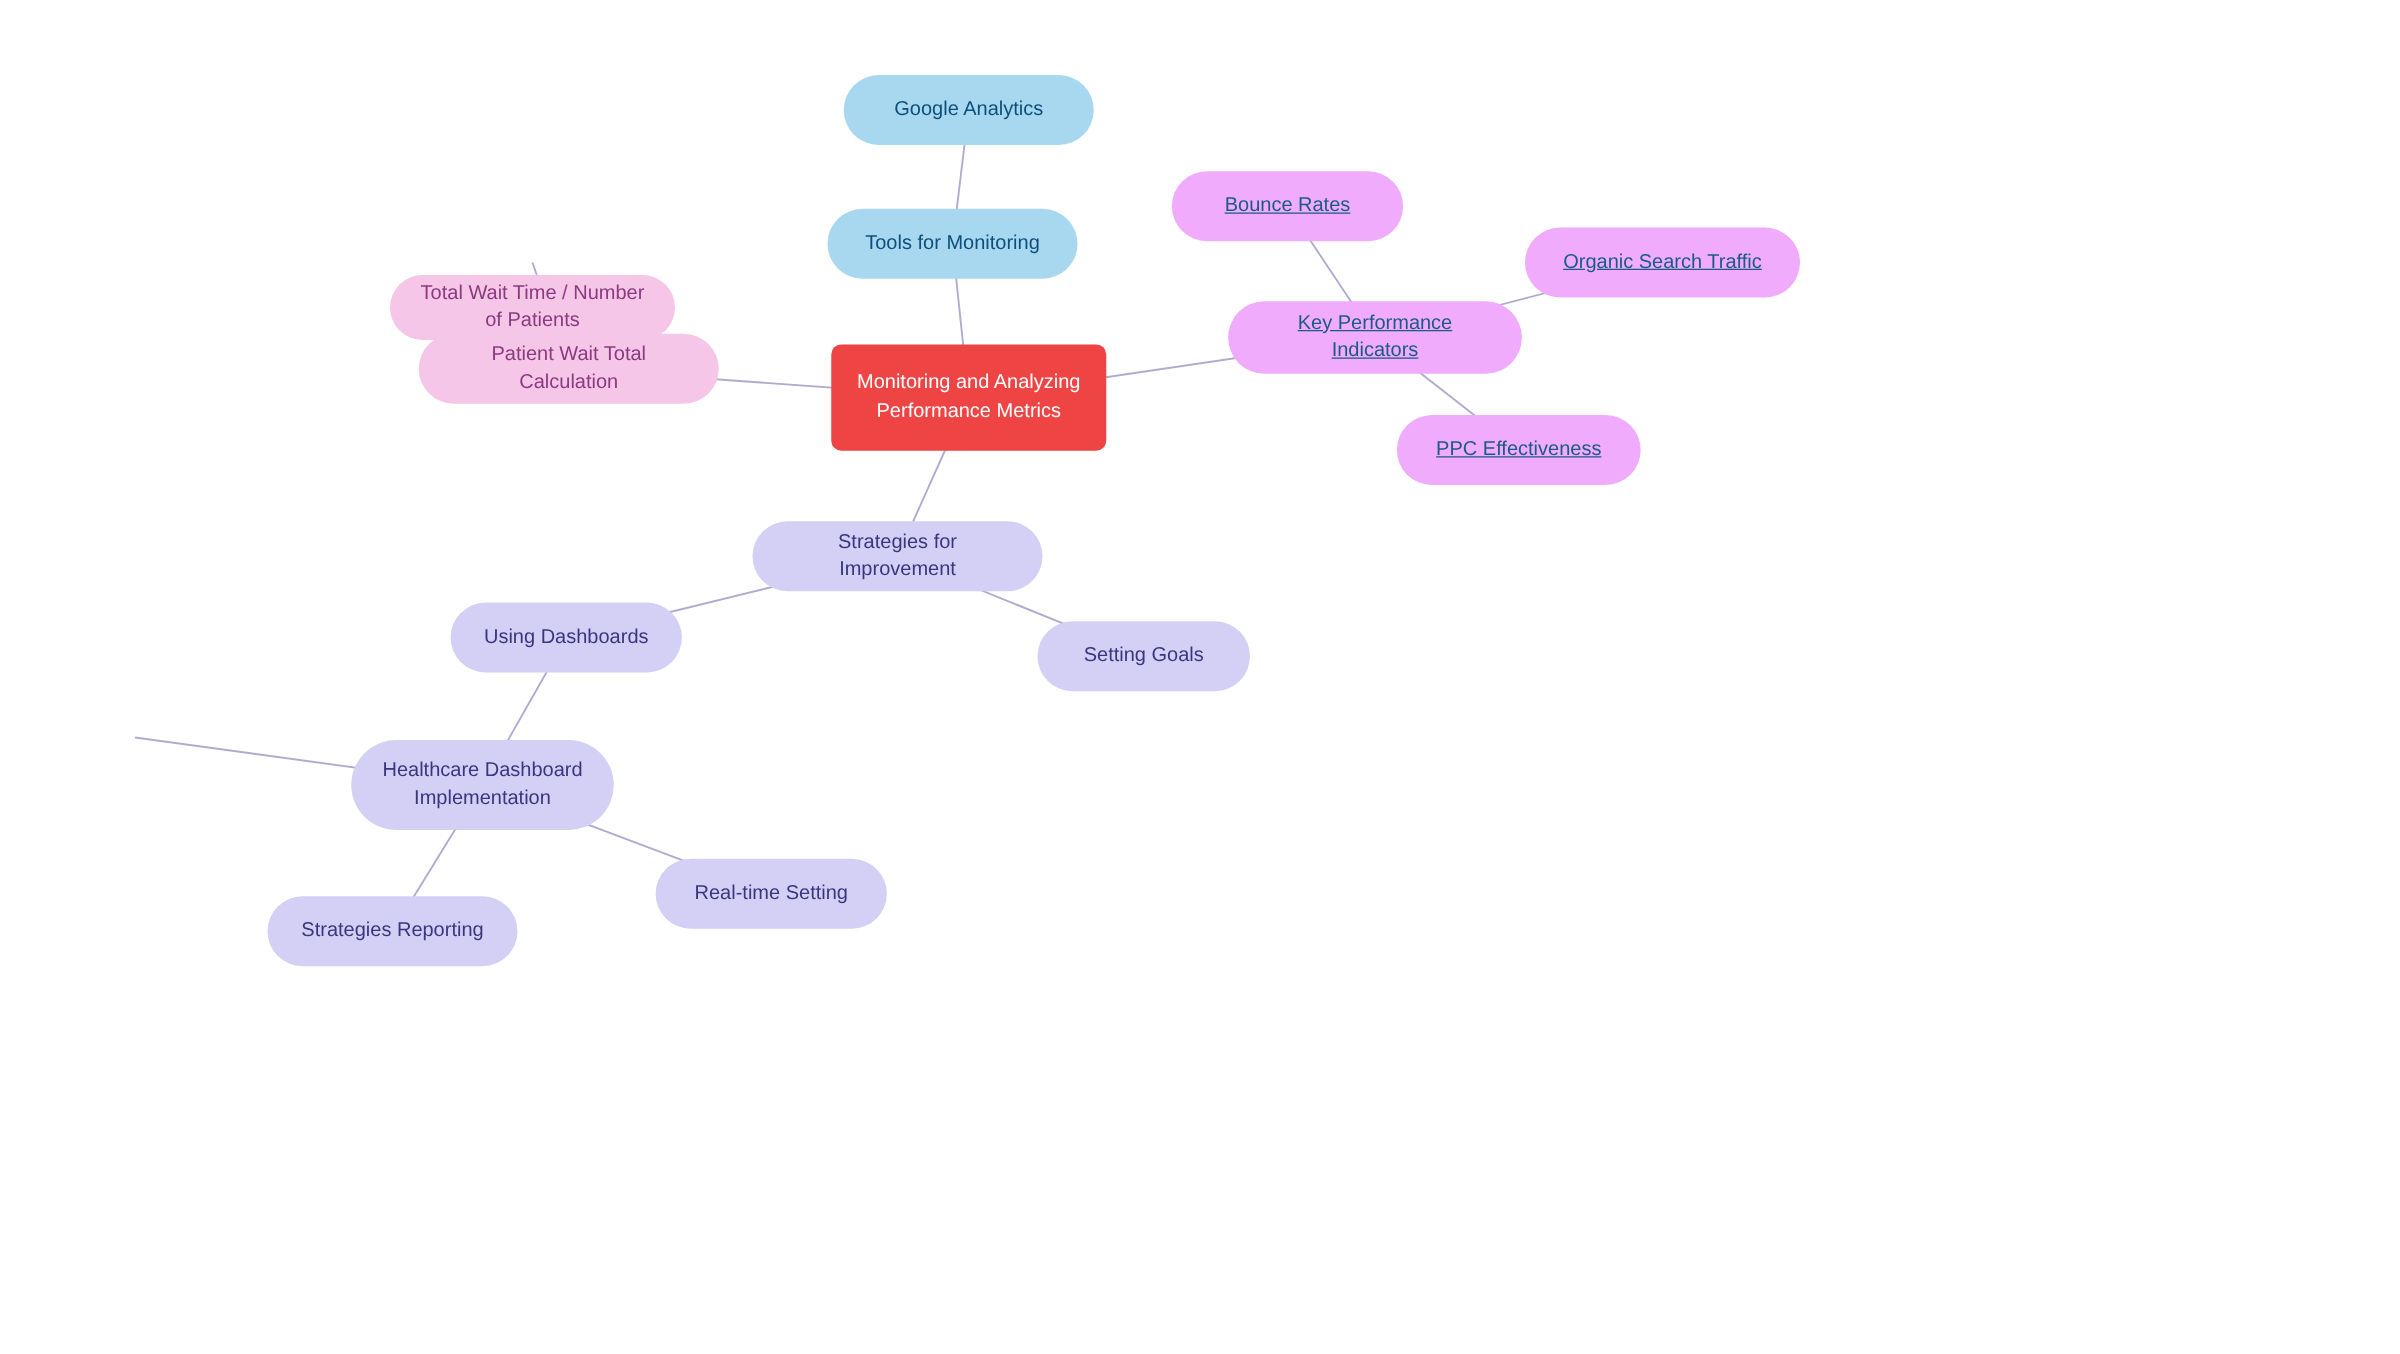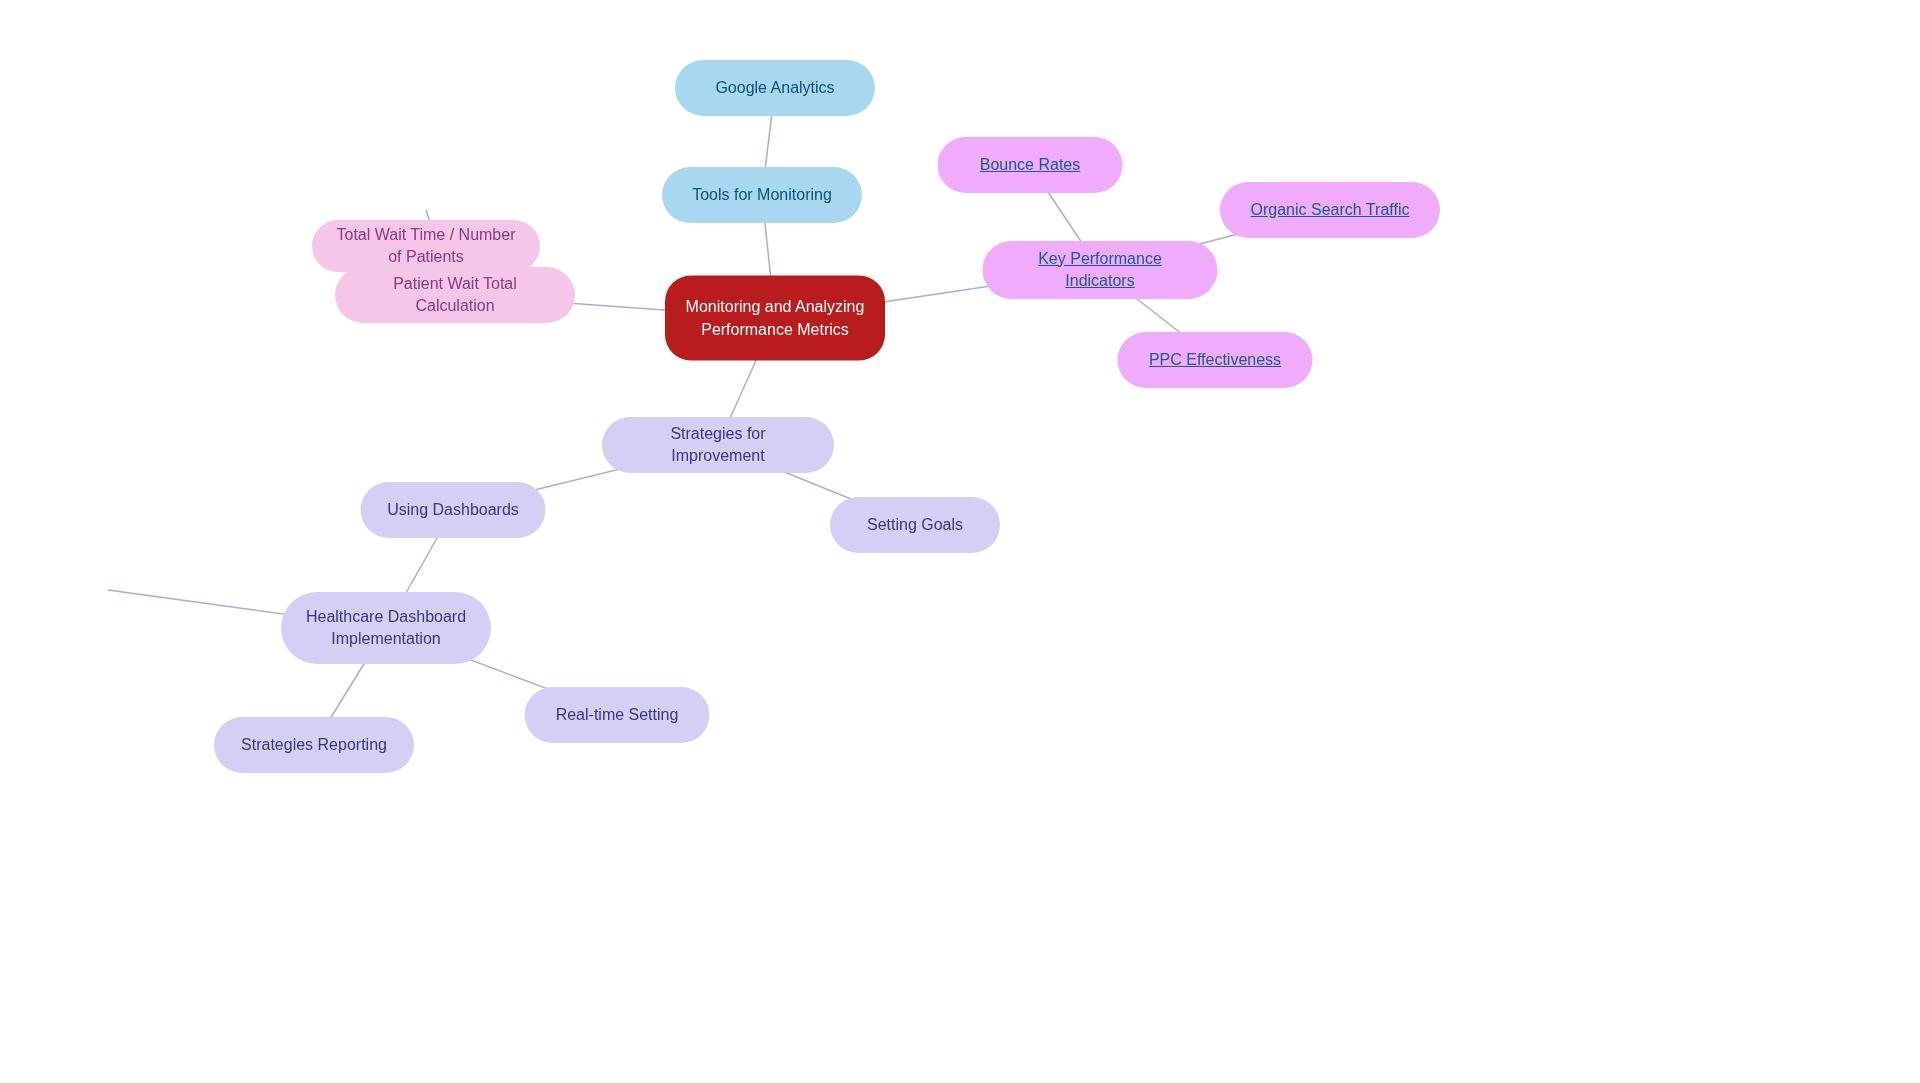--- a/index.html
+++ b/index.html
@@ -32,27 +32,27 @@
       justify-content: center;
       text-align: center;
       font-size: 16px;
       font-weight: 400;
       line-height: 1.4;
       padding: 14px 22px;
       cursor: pointer;
       transform: translate(-50%, -50%);
     }
     .node-center {
-      background: #b91c1c;
+      background: #ef4444;
       color: #ffffff;
       font-size: 16px;
       font-weight: 500;
       width: 220px;
       height: 85px;
-      border-radius: 26px;
+      border-radius: 8px;
       padding: 14px 20px;
     }
     .node-pink {
       background: #f5c6e8;
       color: #8b3a7e;
       border: none;
     }
     .node-purple {
       background: #d4d0f5;
       color: #3a3580;

